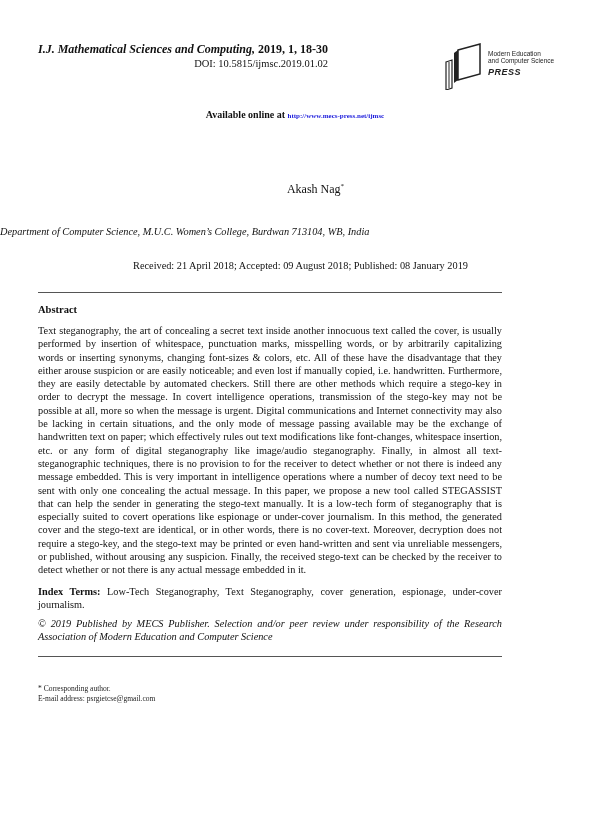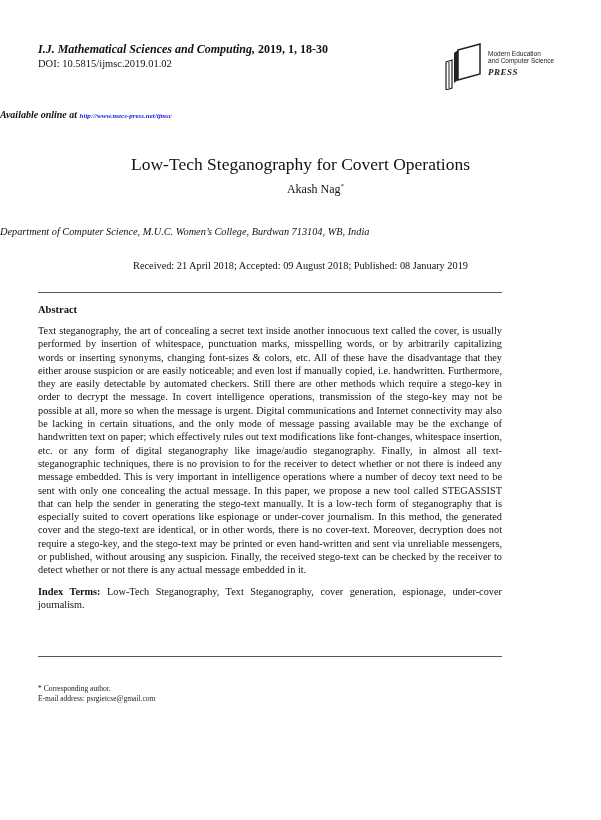--- a/index.html
+++ b/index.html
@@ -1,32 +1,32 @@
 <!DOCTYPE html>
 <html><head>
 <meta charset="utf-8">
 <style>
   html, body { margin: 0; padding: 0; background: #ffffff; }
   body { width: 601px; height: 820px; position: relative; overflow: hidden;
          font-family: "Liberation Serif", "DejaVu Serif", serif; color: #111; }
   .page { position: absolute; left: 0; top: 0; width: 601px; height: 820px; }
 
-  .header { position: absolute; left: 38px; top: 42px; font-size: 10.5px; line-height: 13px; }
+  .header { position: absolute; left: 38px; top: 42px; font-size: 10.5px; line-height: 13px; text-align: right; }
   .journal-line { font-size: 12px; line-height: 15px; }
   .journal-name { font-style: italic; font-weight: bold; }
   .journal-vol { font-weight: bold; }
 
   .logo { position: absolute; left: 440px; top: 40px; width: 130px; height: 50px; }
   .logo-text { position: absolute; left: 48px; top: 10px; font-family: "Liberation Sans", sans-serif;
                font-size: 6.5px; line-height: 7px; color: #222; }
-  .logo-press { position: absolute; left: 48px; top: 27px; font-family: Liberation Serif, serif;
+  .logo-press { position: absolute; left: 48px; top: 27px; font-family: Liberation Sans, sans-serif;
                 font-size: 9px; font-weight: bold; font-style: italic; color: #222; letter-spacing: 0.5px; }
 
-  .available { position: absolute; left: 0; width: 590px; top: 109px; 
-               font-size: 10px; font-style: italic; font-weight: bold; }
+  .available { position: absolute; left: 0; width: 590px; top: 109px; text-align: center;
+               font-size: 10px; font-weight: bold; }
   .available a { color: #1a1adb; font-size: 7px; text-decoration: none; }
 
   .title { position: absolute; left: 0; width: 601px; top: 154px; text-align: center; font-size: 17.5px; }
   .author { position: absolute; left: 15px; width: 601px; top: 182px; text-align: center; font-size: 12px; }
   .author sup { font-size: 7px; }
   .affiliation { position: absolute; left: 0; width: 601px; top: 226px; text-align: left;
                  font-size: 10.3px; font-style: italic; }
   .dates { position: absolute; left: 0; width: 601px; top: 260px; text-align: center; font-size: 10.3px; }
 
   .rule { position: absolute; left: 38px; width: 464px; height: 0; border-top: 1px solid #555; }
@@ -69,36 +69,36 @@
       <div>Modern Education</div>
       <div>and Computer Science</div>
     </div>
     <div class="logo-press">PRESS</div>
   </div>
 
   <div class="available">
     <span>Available online at </span><a>http://www.mecs-press.net/ijmsc</a>
   </div>
 
-  <div class="title">Low-Tech Steganography for Covert Operations</div>
   <div class="author">
     <span>Akash Nag</span><sup>*</sup>
   </div>
   <div class="affiliation">Department of Computer Science, M.U.C. Women’s College, Burdwan 713104, WB, India</div>
   <div class="dates">Received: 21 April 2018; Accepted: 09 August 2018; Published: 08 January 2019</div>
 
   <div class="rule rule-top"></div>
 
   <div class="abstract-heading">Abstract</div>
   <div class="abstract-body">Text steganography, the art of concealing a secret text inside another innocuous text called the cover, is usually performed by insertion of whitespace, punctuation marks, misspelling words, or by arbitrarily capitalizing words or inserting synonyms, changing font-sizes &amp; colors, etc. All of these have the disadvantage that they either arouse suspicion or are easily noticeable; and even lost if manually copied, i.e. handwritten. Furthermore, they are easily detectable by automated checkers. Still there are other methods which require a stego-key in order to decrypt the message. In covert intelligence operations, transmission of the stego-key may not be possible at all, more so when the message is urgent. Digital communications and Internet connectivity may also be lacking in certain situations, and the only mode of message passing available may be the exchange of handwritten text on paper; which effectively rules out text modifications like font-changes, whitespace insertion, etc. or any form of digital steganography like image/audio steganography. Finally, in almost all text-steganographic techniques, there is no provision to for the receiver to detect whether or not there is indeed any message embedded. This is very important in intelligence operations where a number of decoy text need to be sent with only one concealing the actual message. In this paper, we propose a new tool called STEGASSIST that can help the sender in generating the stego-text manually. It is a low-tech form of steganography that is especially suited to covert operations like espionage or under-cover journalism. In this method, the generated cover and the stego-text are identical, or in other words, there is no cover-text. Moreover, decryption does not require a stego-key, and the stego-text may be printed or even hand-written and sent via unreliable messengers, or published, without arousing any suspicion. Finally, the received stego-text can be checked by the receiver to detect whether or not there is any actual message embedded in it.</div>
 
   <div class="index-terms">
     <b>Index Terms:</b><span> Low-Tech Steganography, Text Steganography, cover generation, espionage, under-cover journalism.</span>
   </div>
 
+  <div class="copyright">© 2019 Published by MECS Publisher. Selection and/or peer review under responsibility of the Research Association of Modern Education and Computer Science</div>
 
   <div class="rule rule-bottom"></div>
 
   <div class="footnote">
     <div>* Corresponding author.</div>
     <div>E-mail address: psrgietcse@gmail.com</div>
   </div>
 </div>
 
 </body></html>

